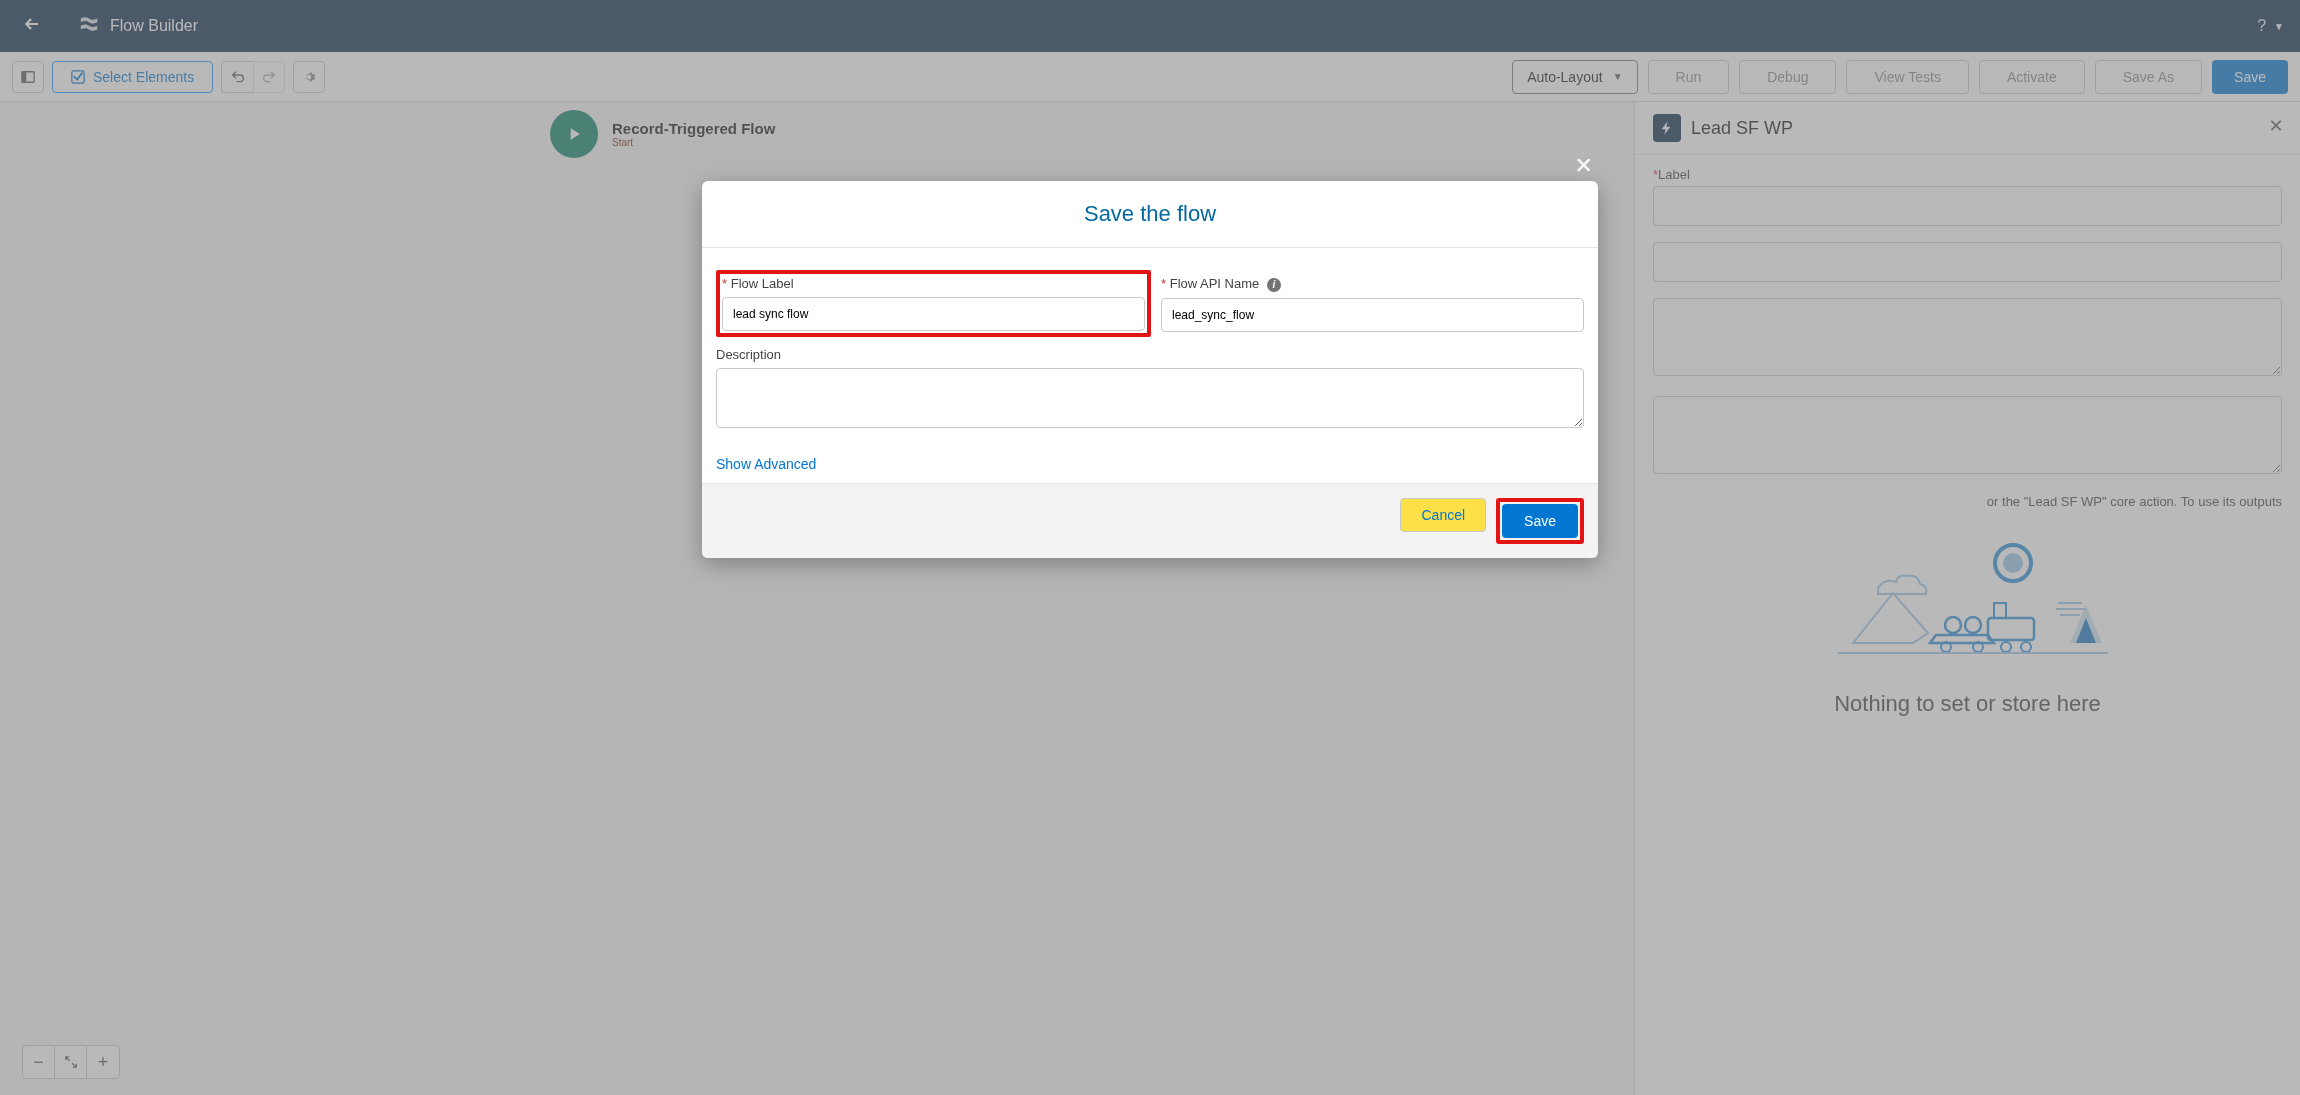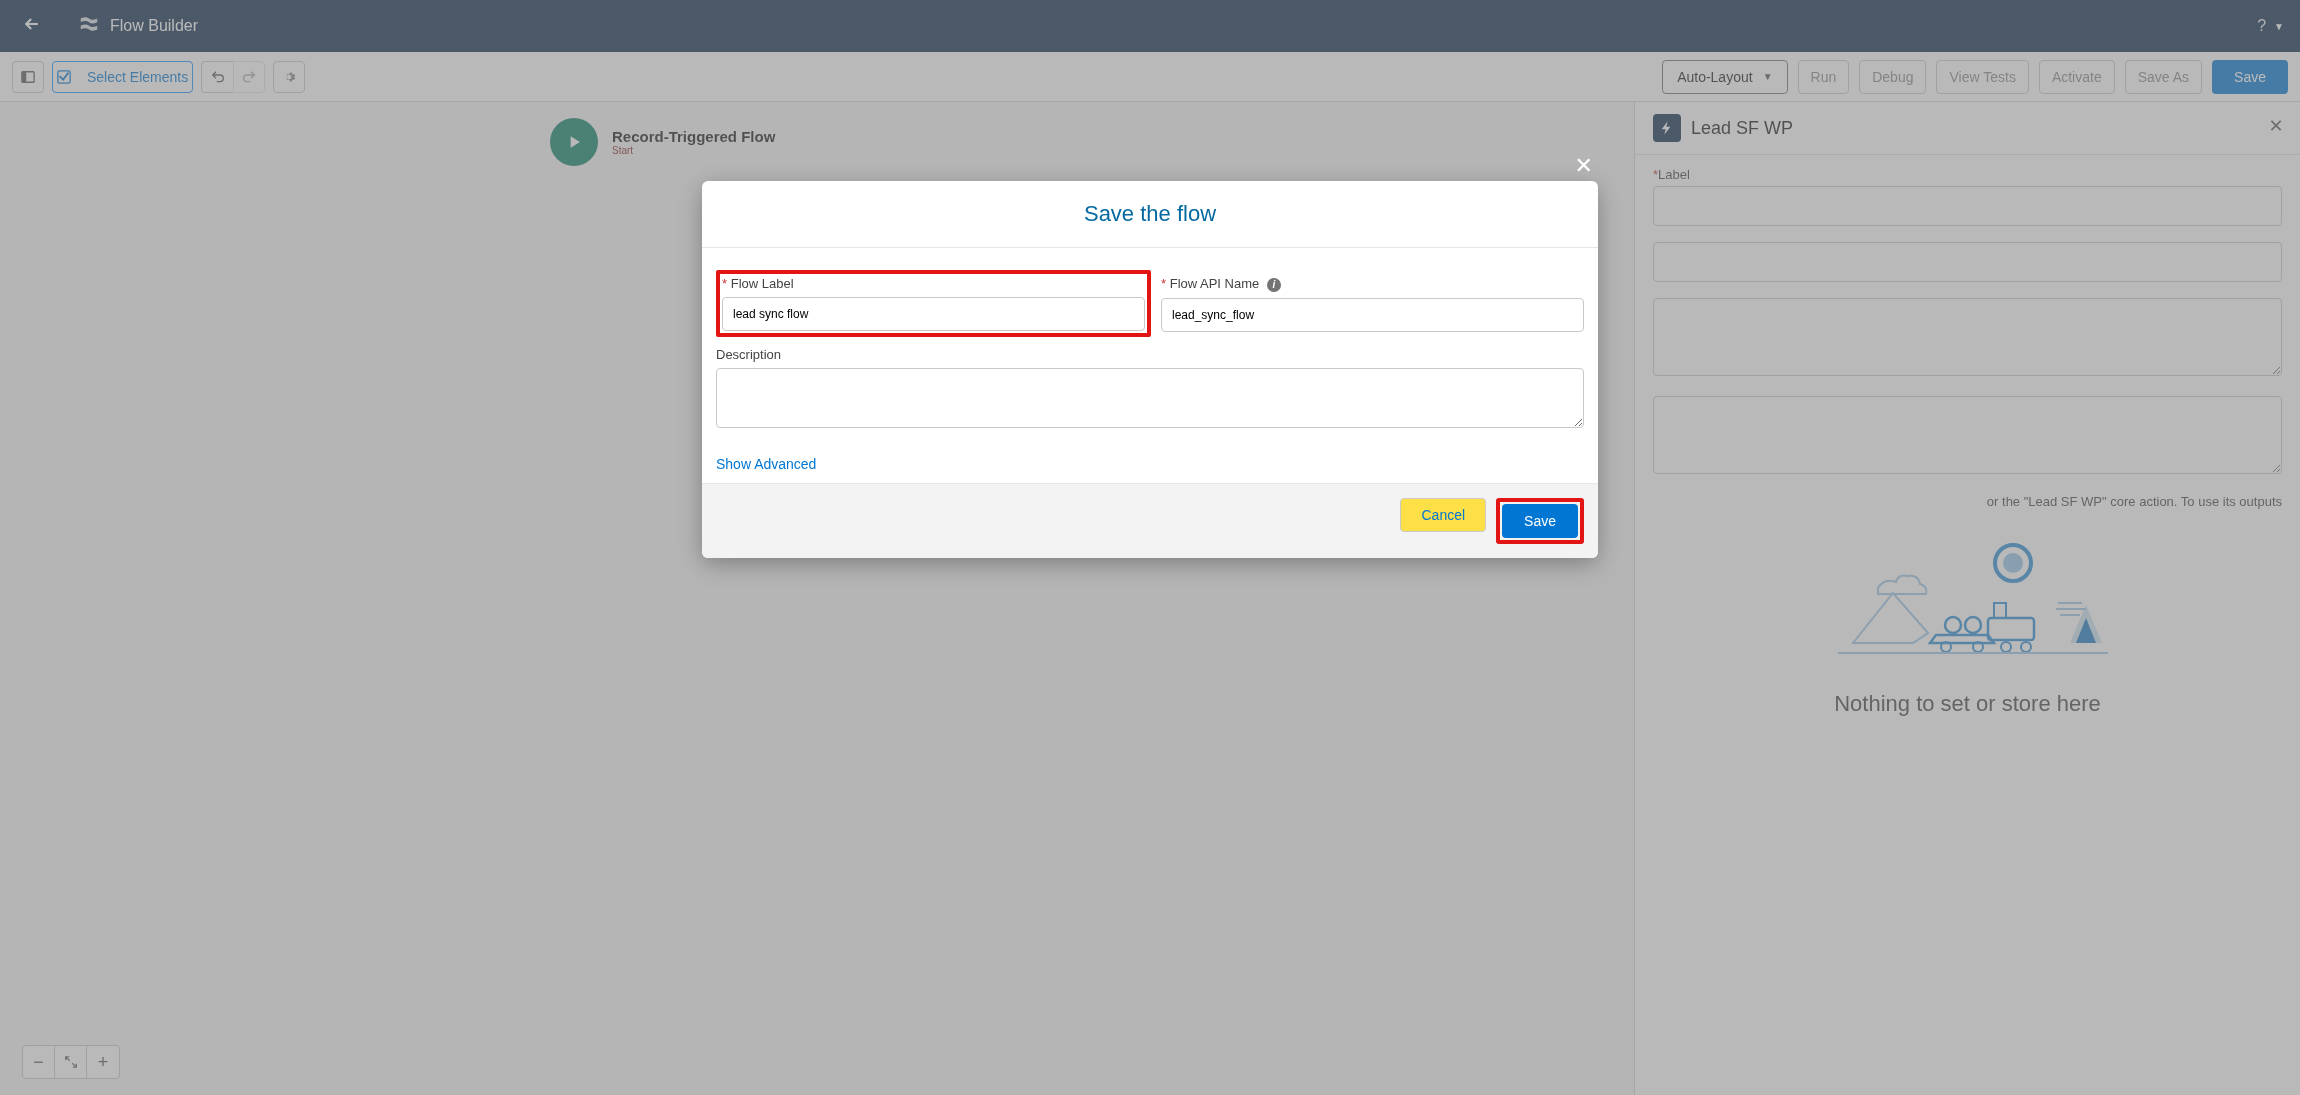--- a/index.html
+++ b/index.html
@@ -12,30 +12,30 @@
     .flow-icon { font-size: 20px; }
     .flow-title { font-size: 16px; font-weight: 400; }
     .nav-right { display: flex; align-items: center; gap: 8px; }
     .help-icon { font-size: 16px; opacity: 0.9; }
     .dropdown-caret { font-size: 10px; }
     
     
     .toolbar { height: 50px; background: #fff; border-bottom: 1px solid #d8d8d8; display: flex; align-items: center; padding: 0 12px; justify-content: space-between; }
     .toolbar-left { display: flex; align-items: center; gap: 8px; }
     .icon-btn { width: 32px; height: 32px; border: 1px solid #c9c9c9; border-radius: 4px; background: #fff; display: flex; align-items: center; justify-content: center; cursor: pointer; color: #5a5a5a; font-size: 14px; }
-    .select-btn { height: 32px; padding: 0 4px; border: 1px solid #1b96ff; border-radius: 4px; background: #fff; color: #0176d3; font-size: 14px; display: flex; align-items: center; gap: 16px; cursor: pointer; }
+    .select-btn { height: 32px; padding: 0 18px; border: 1px solid #1b96ff; border-radius: 4px; background: #fff; color: #0176d3; font-size: 14px; display: flex; align-items: center; gap: 8px; cursor: pointer; }
     .toolbar-right { display: flex; align-items: center; gap: 10px; }
     .auto-layout { height: 34px; padding: 0 14px; border: 1px solid #747474; border-radius: 4px; background: #fff; display: flex; align-items: center; gap: 10px; cursor: pointer; font-size: 14px; color: #181818; }
-    .toolbar-btn { height: 34px; padding: 0 12px; border: 1px solid #c9c9c9; border-radius: 4px; background: #fff; color: #8a8a8a; font-size: 14px; cursor: not-allowed; }
+    .toolbar-btn { height: 34px; padding: 0 27px; border: 1px solid #c9c9c9; border-radius: 4px; background: #fff; color: #8a8a8a; font-size: 14px; cursor: not-allowed; }
     .save-btn { height: 34px; padding: 0 22px; border: none; border-radius: 4px; background: #0176d3; color: #fff; font-size: 14px; cursor: pointer; }
     
     
     .canvas { position: relative; height: calc(100vh - 102px); background: #f7f7f7; display: flex; }
     .canvas-main { flex: 1; position: relative; }
-    .flow-node { position: absolute; left: 550px; top: 16px; display: flex; align-items: center; gap: 14px; }
+    .flow-node { position: absolute; left: 550px; top: 8px; display: flex; align-items: center; gap: 14px; }
     .play-circle { width: 48px; height: 48px; border-radius: 50%; background: #0d8068; display: flex; align-items: center; justify-content: center; }
     .play-circle svg { width: 20px; height: 20px; fill: #fff; }
     .node-text .title { font-weight: 700; font-size: 15px; color: #181818; }
     .node-text .subtitle { font-size: 10px; color: #7f1d1d; }
     
     
     .zoom-controls { position: absolute; left: 22px; bottom: 16px; display: flex; border: 1px solid #c9c9c9; border-radius: 4px; background: #fff; }
     .zoom-btn { width: 32px; height: 32px; display: flex; align-items: center; justify-content: center; cursor: pointer; font-size: 18px; color: #555; border-right: 1px solid #c9c9c9; }
     .zoom-btn:last-child { border-right: none; }
     

